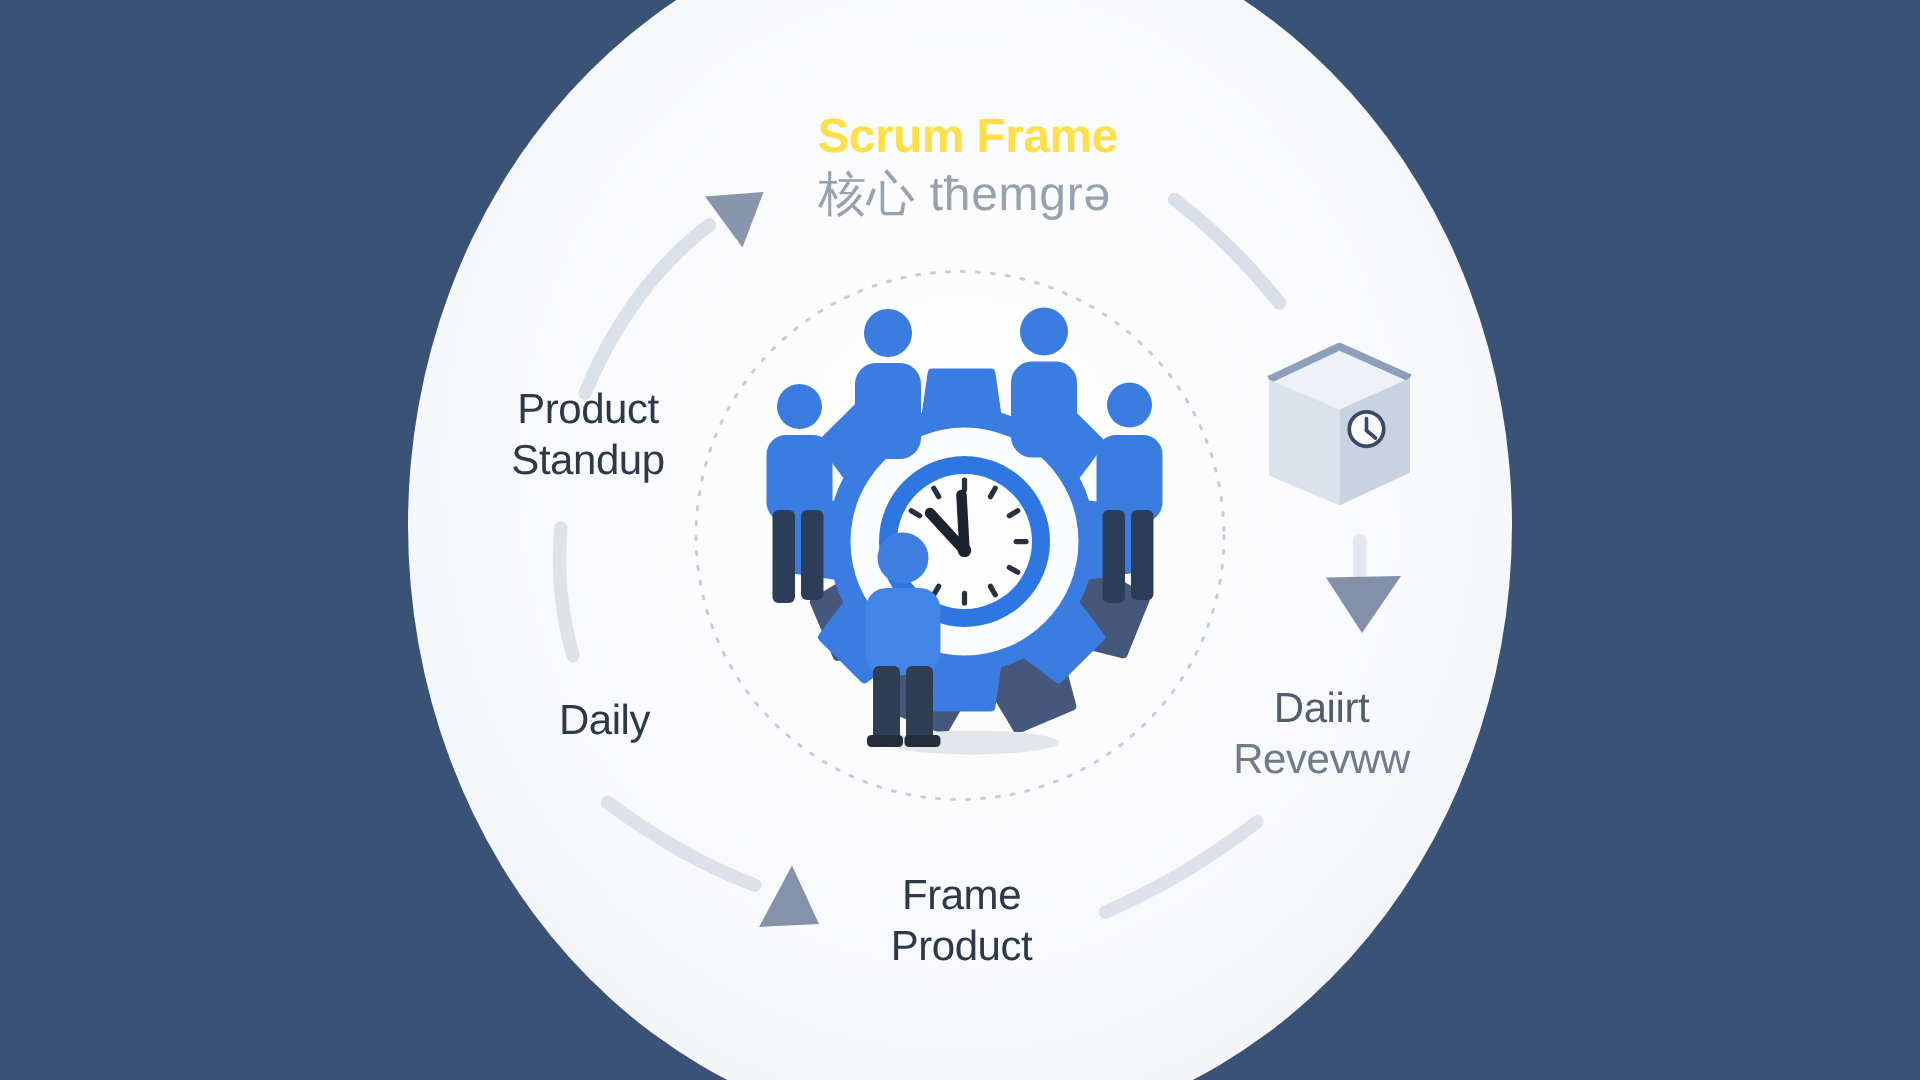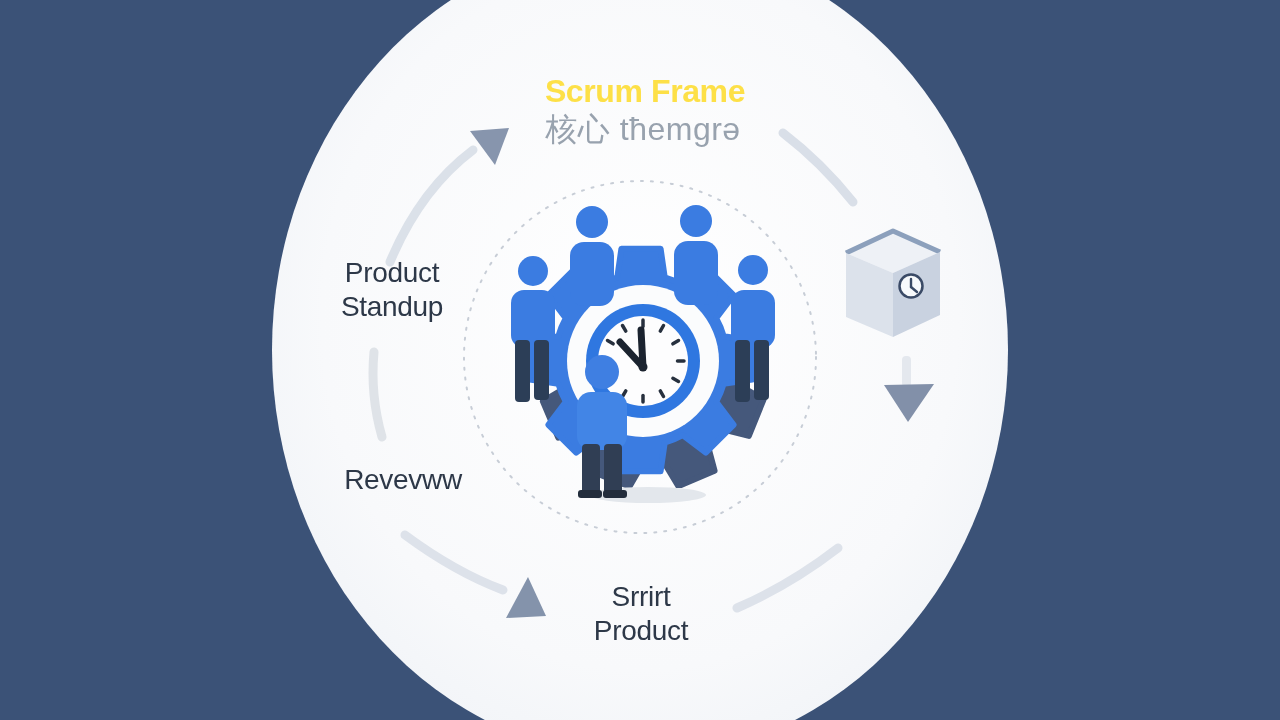--- a/index.html
+++ b/index.html
@@ -149,22 +149,26 @@
 
   <div class="title" style="left:645px;top:91px">Scrum Frame</div>
   <div class="subtitle" style="left:643px;top:130px">核心 tħemgrə</div>
 
   <div class="label" style="left:392px;top:290px">
     <span>Product</span>
     <span>Standup</span>
   </div>
 
   <div class="label" style="left:403px;top:480px">
-    <span>Revevww</span>
+    <span>Daily</span>
   </div>
 
   <div class="label" style="left:641px;top:614px">
-    <span>Srrirt</span>
+    <span>Frame</span>
     <span>Product</span>
   </div>
 
+  <div class="label review-label" style="left:881px;top:489px">
+    <span>Daiirt</span>
+    <span>Revevww</span>
+  </div>
 
 </div>
 
 </body></html>

